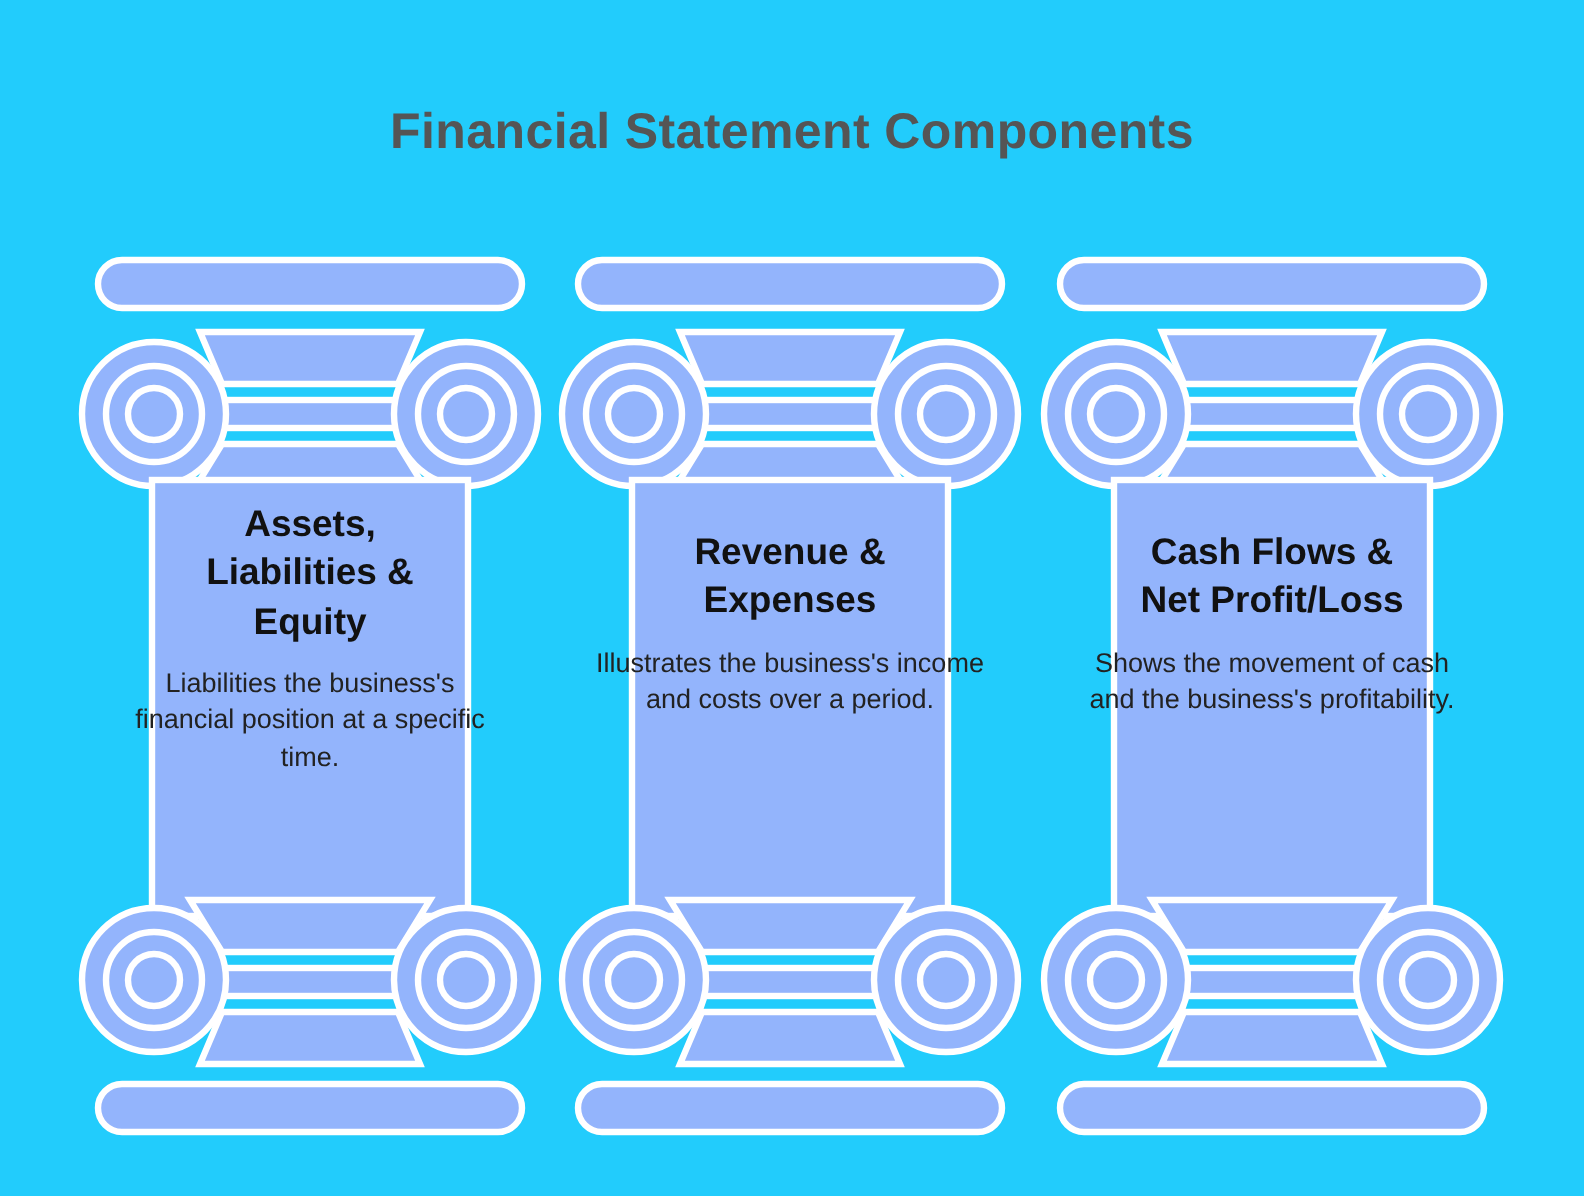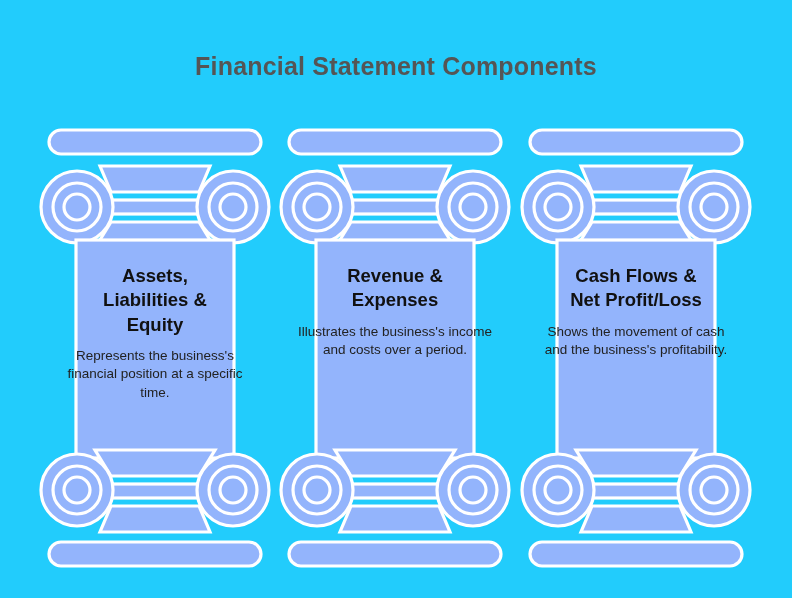--- a/index.html
+++ b/index.html
@@ -50,21 +50,21 @@
   }
   .text-block {
     position: absolute;
     left: 0;
     width: 232px;
     text-align: center;
     z-index: 3;
     padding: 0 18px;
     box-sizing: border-box;
   }
-  .tb-0 { top: 136px; }
+  .tb-0 { top: 122px; }
   .tb-1 { top: 136px; }
   .tb-2 { top: 136px; }
 
   .card-heading {
     font-size: 18.5px;
     font-weight: bold;
     color: #111111;
     line-height: 1.32;
     margin: 0 0 10px 0;
     white-space: pre-line;
@@ -107,21 +107,21 @@
         <circle cx="194" cy="362" r="36"></circle>
         <circle cx="194" cy="362" r="24"></circle>
         <circle cx="194" cy="362" r="13"></circle>
         <rect x="10" y="414" width="212" height="24" rx="12" ry="12"></rect>
       </g>
     </svg>
     <div class="text-block tb-0">
       <p class="card-heading">Assets,
 Liabilities &amp;
 Equity</p>
-      <p class="card-desc">Represents the business's financial position at a specific time.</p>
+      <p class="card-desc">Liabilities the business's financial position at a specific time.</p>
     </div>
   </div>
 
   <div class="column col-2">
     <svg class="pillar-svg" viewBox="0 0 232 440">
       <g fill="#93b4fc" stroke="#ffffff" stroke-width="3.2">
         <rect x="10" y="2" width="212" height="24" rx="12" ry="12"></rect>
         <path d="M 61 38 L 171 38 L 160 64 L 72 64 Z"></path>
         <rect x="62" y="72" width="108" height="14"></rect>
         <path d="M 72 94 L 160 94 L 176 120 L 56 120 Z"></path>

